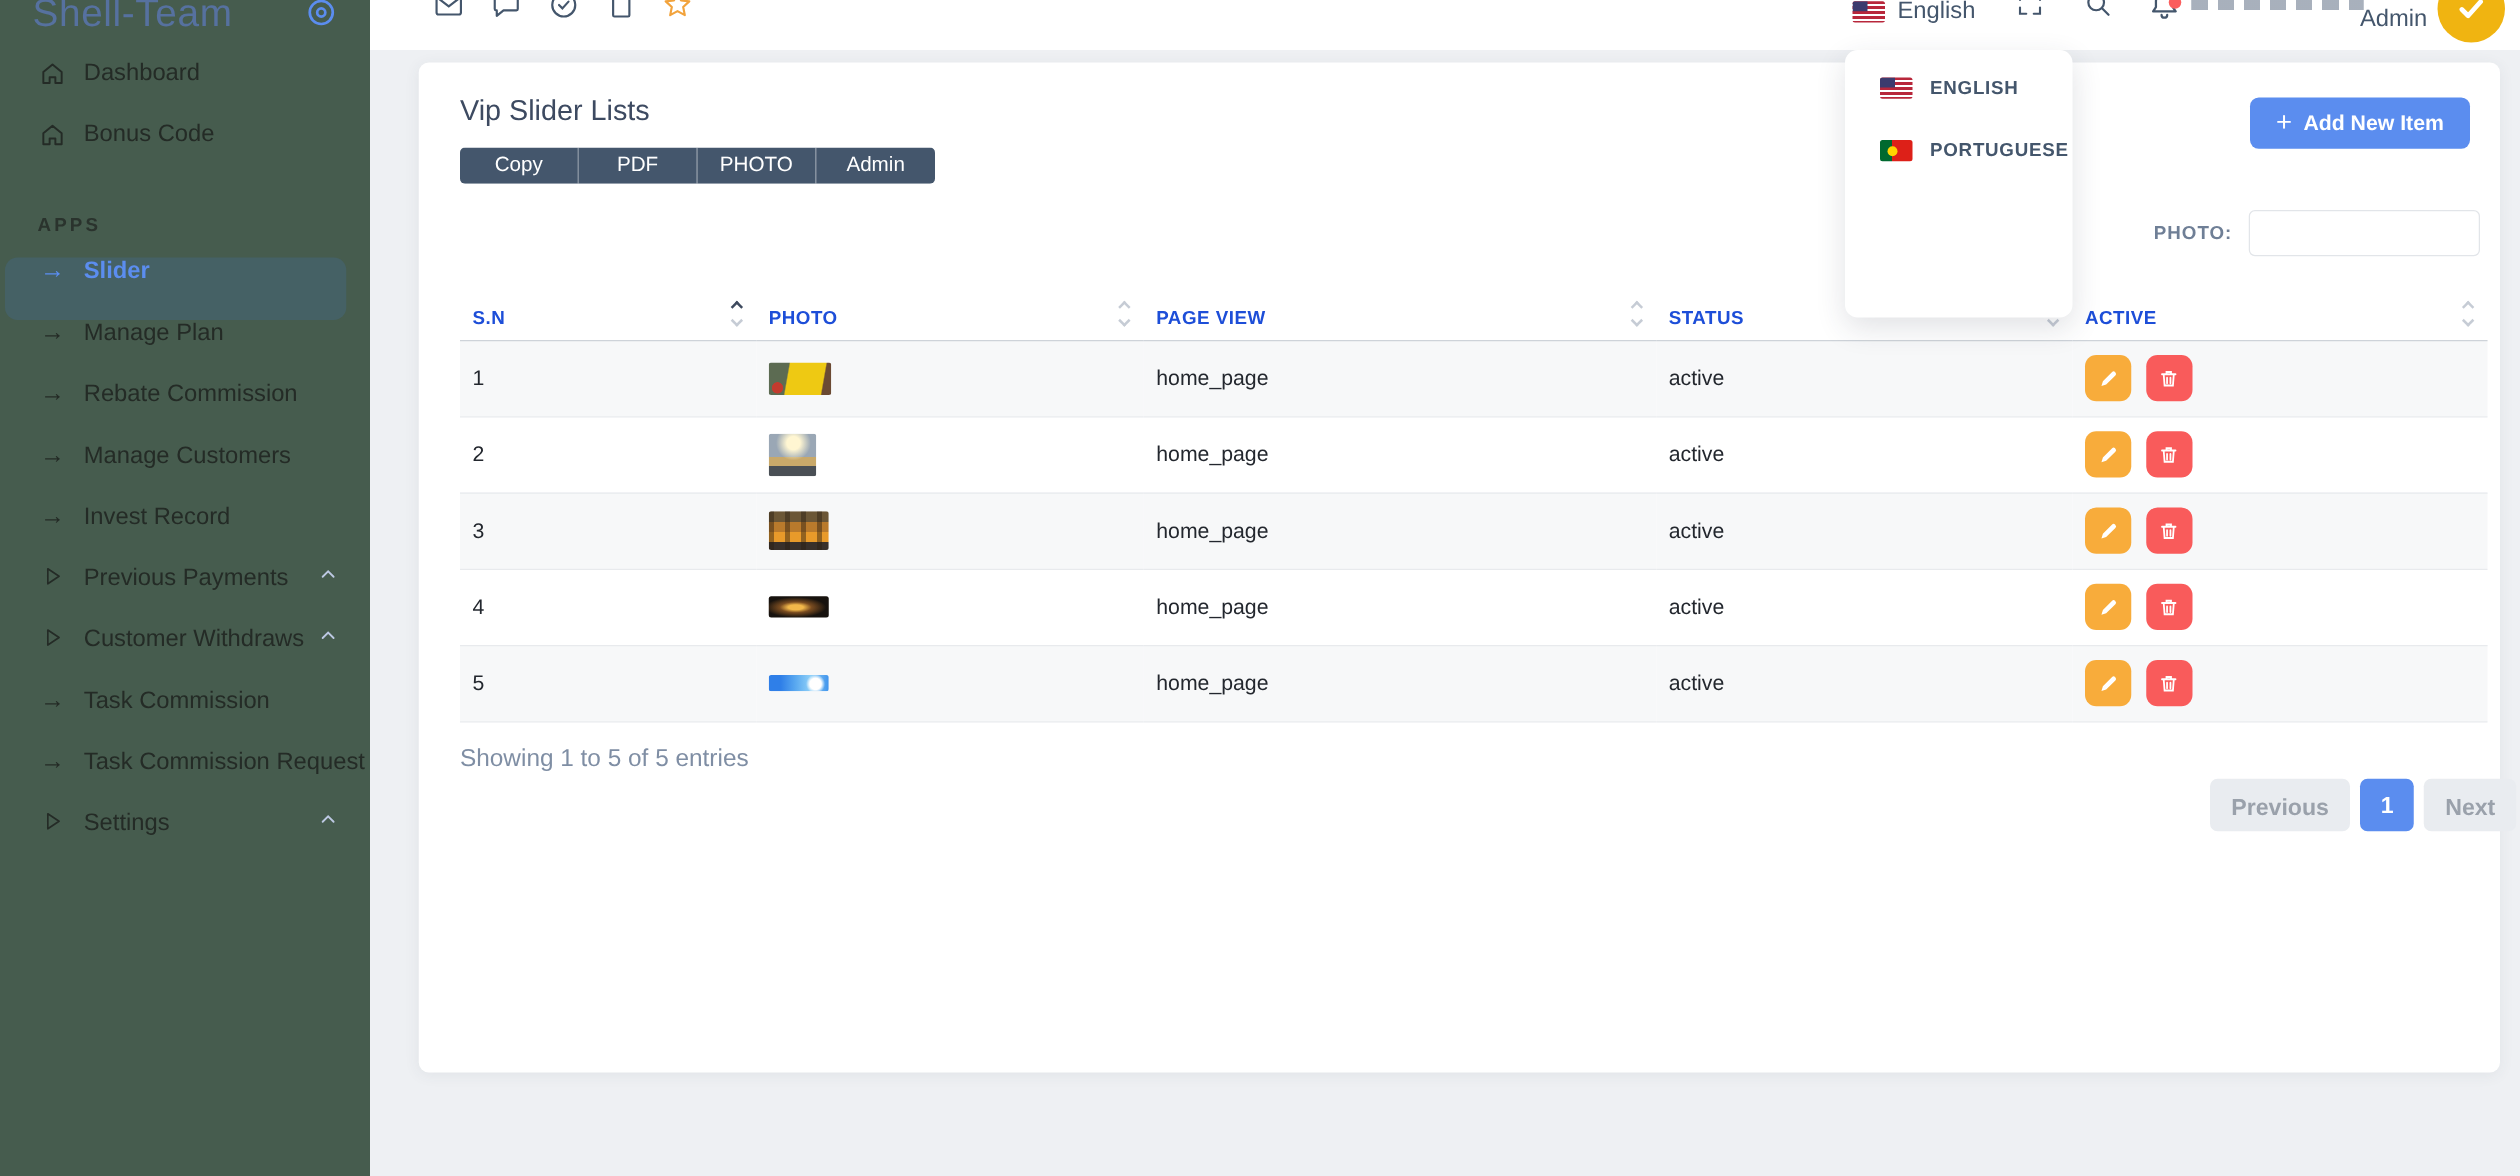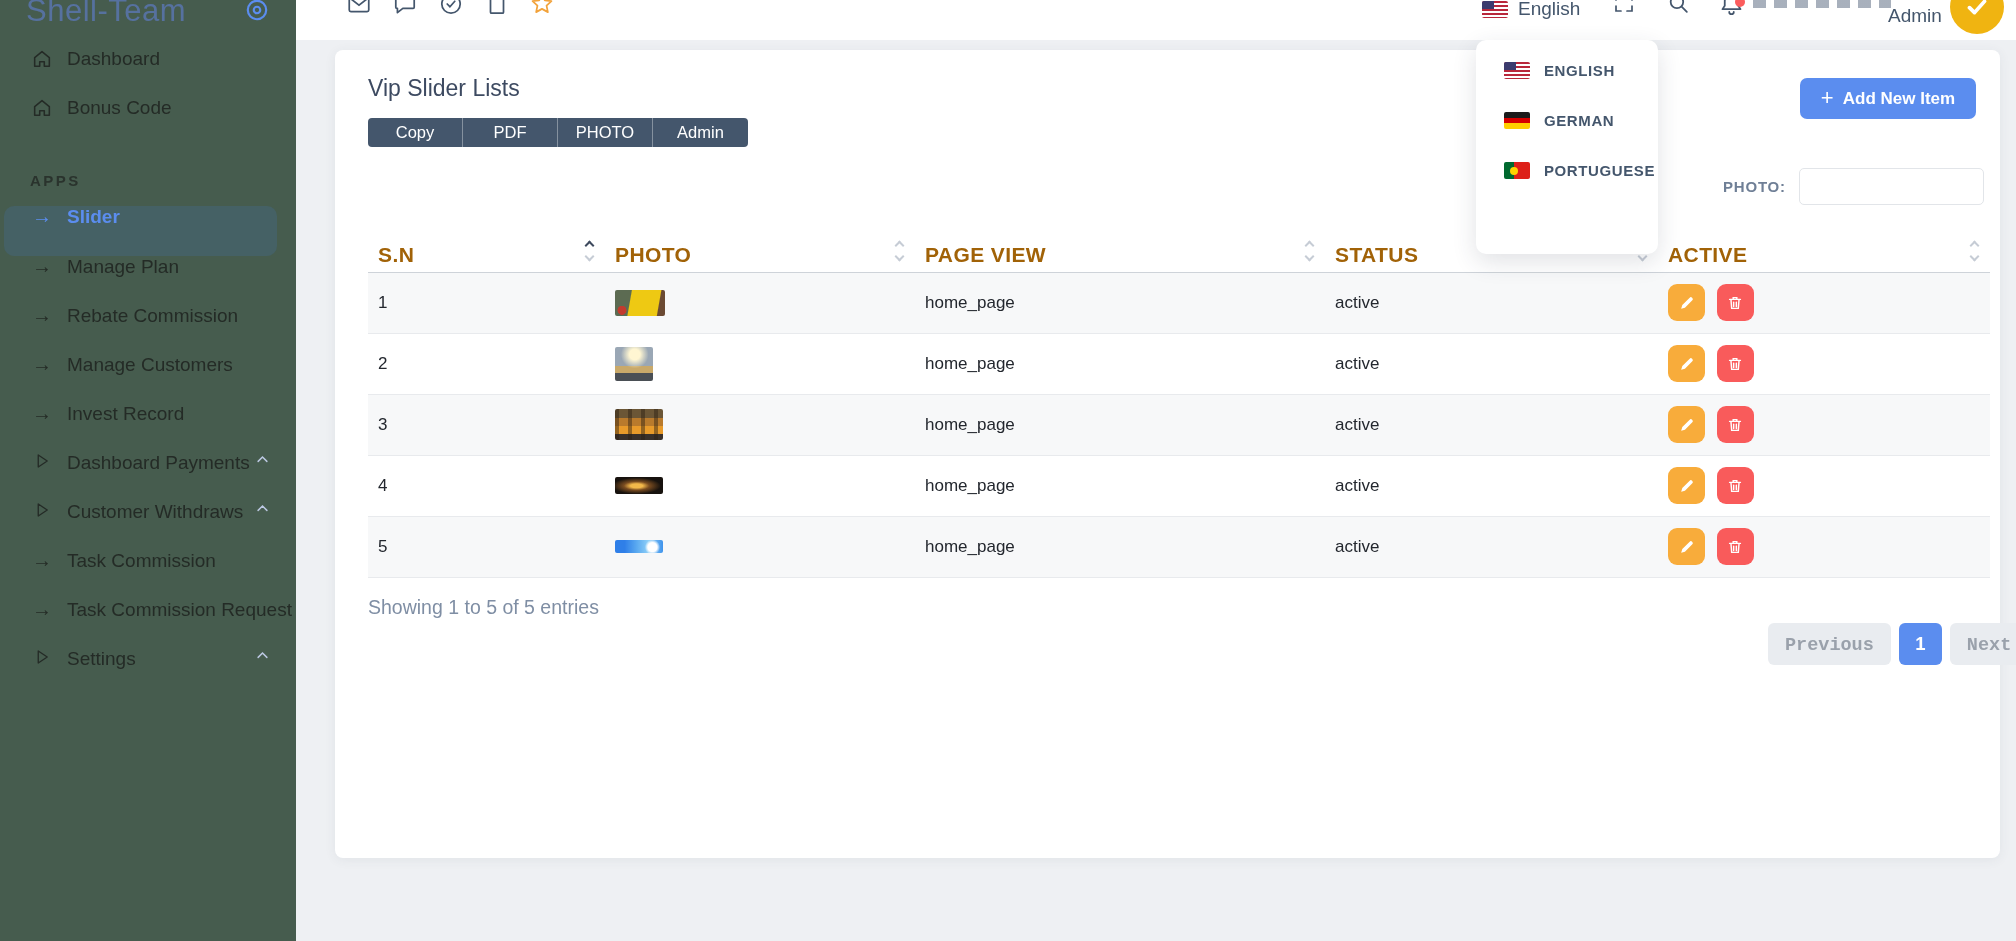--- a/index.html
+++ b/index.html
@@ -111,22 +111,22 @@
   .search-label { font-size:15px; font-weight:600; letter-spacing:.8px; color:#6f7f96; }
   .search-input {
     width:185px; height:37px; border:1px solid #e2e5e9; border-radius:5px;
     font-family:inherit; font-size:16px; padding:0 10px; color:#23272e; background:#fff; outline:none;
   }
 
   
   .table-wrap { position:absolute; left:33px; top:188px; width:1622px; }
   table { width:1622px; border-collapse:collapse; table-layout:fixed; }
   th {
-    height:34px; text-align:left; font-size:21px; font-weight:700; letter-spacing:.4px;
-    color:#a16207; padding:0 0 0 10px; position:relative; cursor:pointer;
+    height:34px; text-align:left; font-size:15px; font-weight:700; letter-spacing:.4px;
+    color:#1d4ed8; padding:0 0 0 10px; position:relative; cursor:pointer;
     border-bottom:1px solid #ced3d9; vertical-align:middle;
   }
   td { height:61px; font-size:17px; color:#23272e; padding-left:10px; border-bottom:1px solid #e8eaed; vertical-align:middle; }
   tr.odd td { background:#f7f8f9; }
   .sort { position:absolute; right:12px; top:4px; display:flex; flex-direction:column; gap:4px; align-items:center; }
   .caret { width:7px; height:7px; border-style:solid; border-width:2px 2px 0 0; }
   .caret.up { transform:rotate(-45deg); }
   .caret.down { transform:rotate(135deg); }
   .c-dark { border-color:#3e4a5e; }
   .c-light { border-color:#c6ccd5; }
@@ -151,21 +151,21 @@
     width:37px; height:37px; border:none; border-radius:9px; cursor:pointer;
     display:inline-flex; align-items:center; justify-content:center; vertical-align:middle;
   }
   .btn-edit { background:#f8ac3b; margin-right:7px; }
   .btn-delete { background:#f95b5b; }
 
   .summary { position:absolute; left:33px; top:546px; font-size:19.5px; color:#7f8ea4; }
   .pagination { position:absolute; left:1433px; top:573px; display:flex; gap:8px; align-items:center; }
   .pg-btn {
     height:42px; padding:12px 17px; background:#e9ecf0; color:#9aa1ab;
-    border:none; border-radius:6px; font-family:Liberation Mono, monospace; font-size:18.5px; font-weight:700; cursor:pointer;
+    border:none; border-radius:6px; font-family:Liberation Sans, sans-serif; font-size:18.5px; font-weight:700; cursor:pointer;
   }
   .pg-num { height:42px; width:43px; padding:0; background:#5b8def; color:#ffffff;
     border:none; border-radius:6px; font-family:inherit; font-size:18.5px; font-weight:700; cursor:pointer; }
 </style>
 </head>
 <body>
 
 <aside class="sidebar">
   <div class="brand-row">
     <span class="brand">Shell-Team</span>
@@ -223,21 +223,21 @@
           <span class="arrow-glyph">→</span>
         </span>
       <span class="lbl">Invest Record</span>
     </div>
     <div class="nv">
       <span class="ic">
         <svg width="18" height="18" viewBox="0 0 24 24">
             <path d="M7 4l12 8-12 8z" fill="none" stroke="#242b26" stroke-width="1.8" stroke-linejoin="round"></path>
           </svg>
       </span>
-      <span class="lbl">Dashboard Payments</span>
+      <span class="lbl">Previous Payments</span>
       <span class="chev">
         <svg width="15" height="15" viewBox="0 0 24 24">
             <path d="M5 15l7-7 7 7" fill="none" stroke="#bcc8e2" stroke-width="2.4" stroke-linecap="round"></path>
           </svg>
       </span>
     </div>
     <div class="nv">
       <span class="ic">
         <svg width="18" height="18" viewBox="0 0 24 24">
             <path d="M7 4l12 8-12 8z" fill="none" stroke="#242b26" stroke-width="1.8" stroke-linejoin="round"></path>
@@ -336,24 +336,20 @@
     <svg width="30" height="30" viewBox="0 0 24 24">
         <path d="M6 12.5l4 4 8-9" fill="none" stroke="#ffffff" stroke-width="3" stroke-linecap="round" stroke-linejoin="round"></path>
       </svg>
   </span>
 </div>
 
 <div class="lang-menu">
   <div class="lang-item">
     <span class="flag flag-us"></span>
     <span class="llbl">ENGLISH</span>
-  </div>
-  <div class="lang-item">
-    <span class="flag flag-de"></span>
-    <span class="llbl">GERMAN</span>
   </div>
   <div class="lang-item">
     <span class="flag flag-pt"></span>
     <span class="llbl">PORTUGUESE</span>
   </div>
 </div>
 
 <div class="card">
   <div class="page-title">Vip Slider Lists</div>
 

